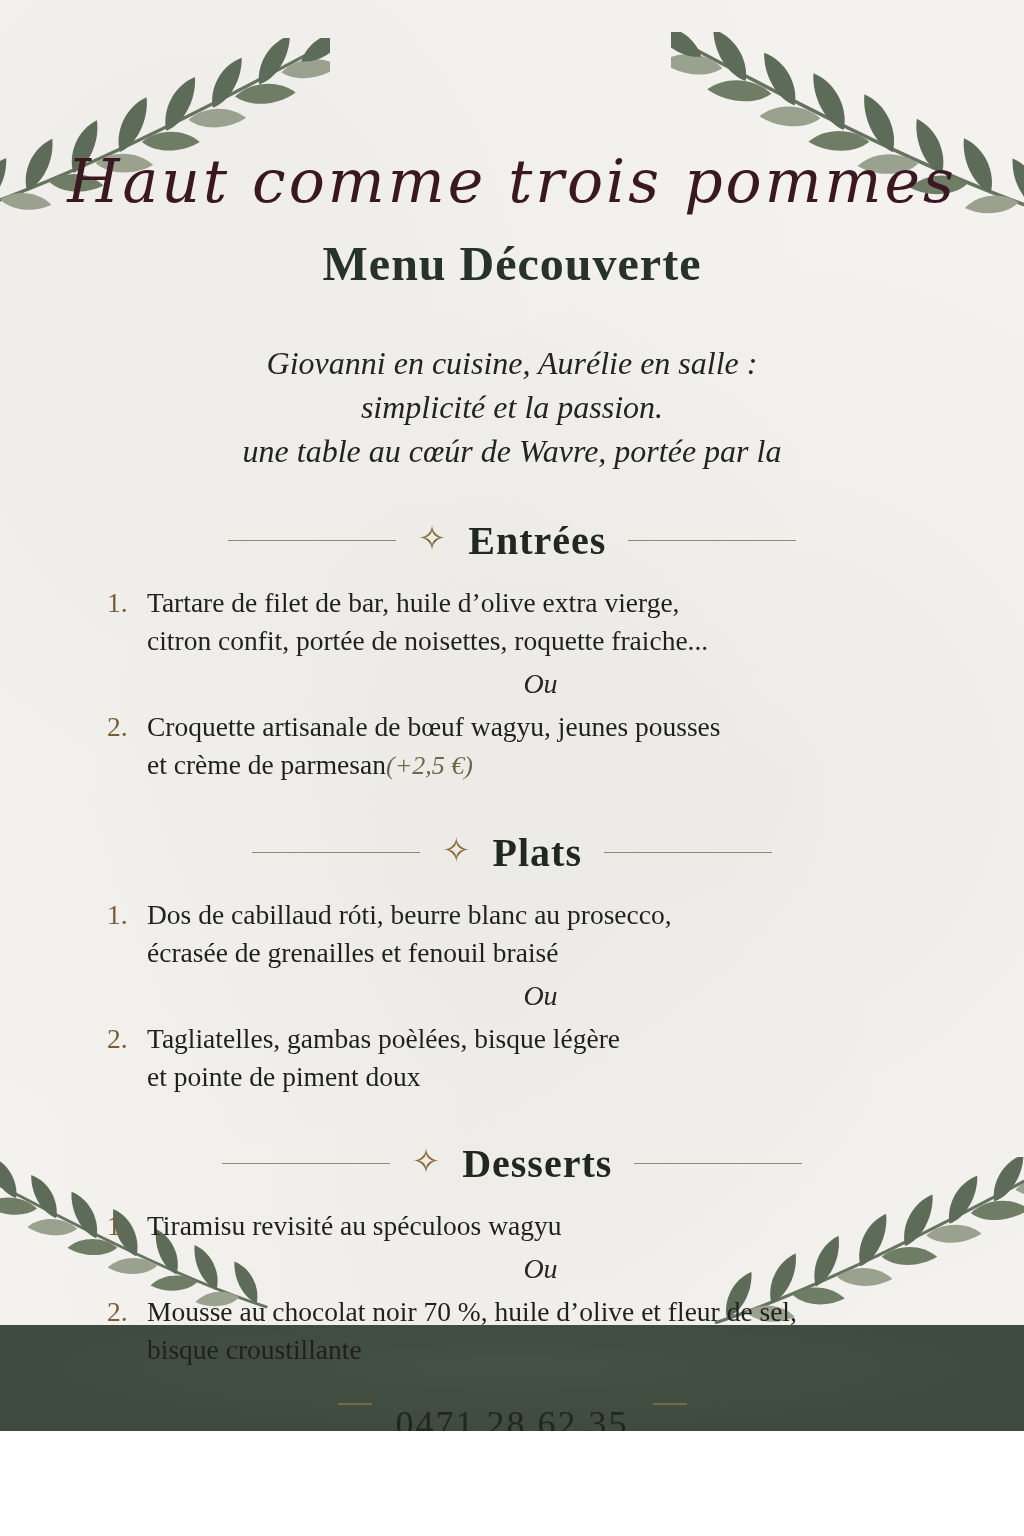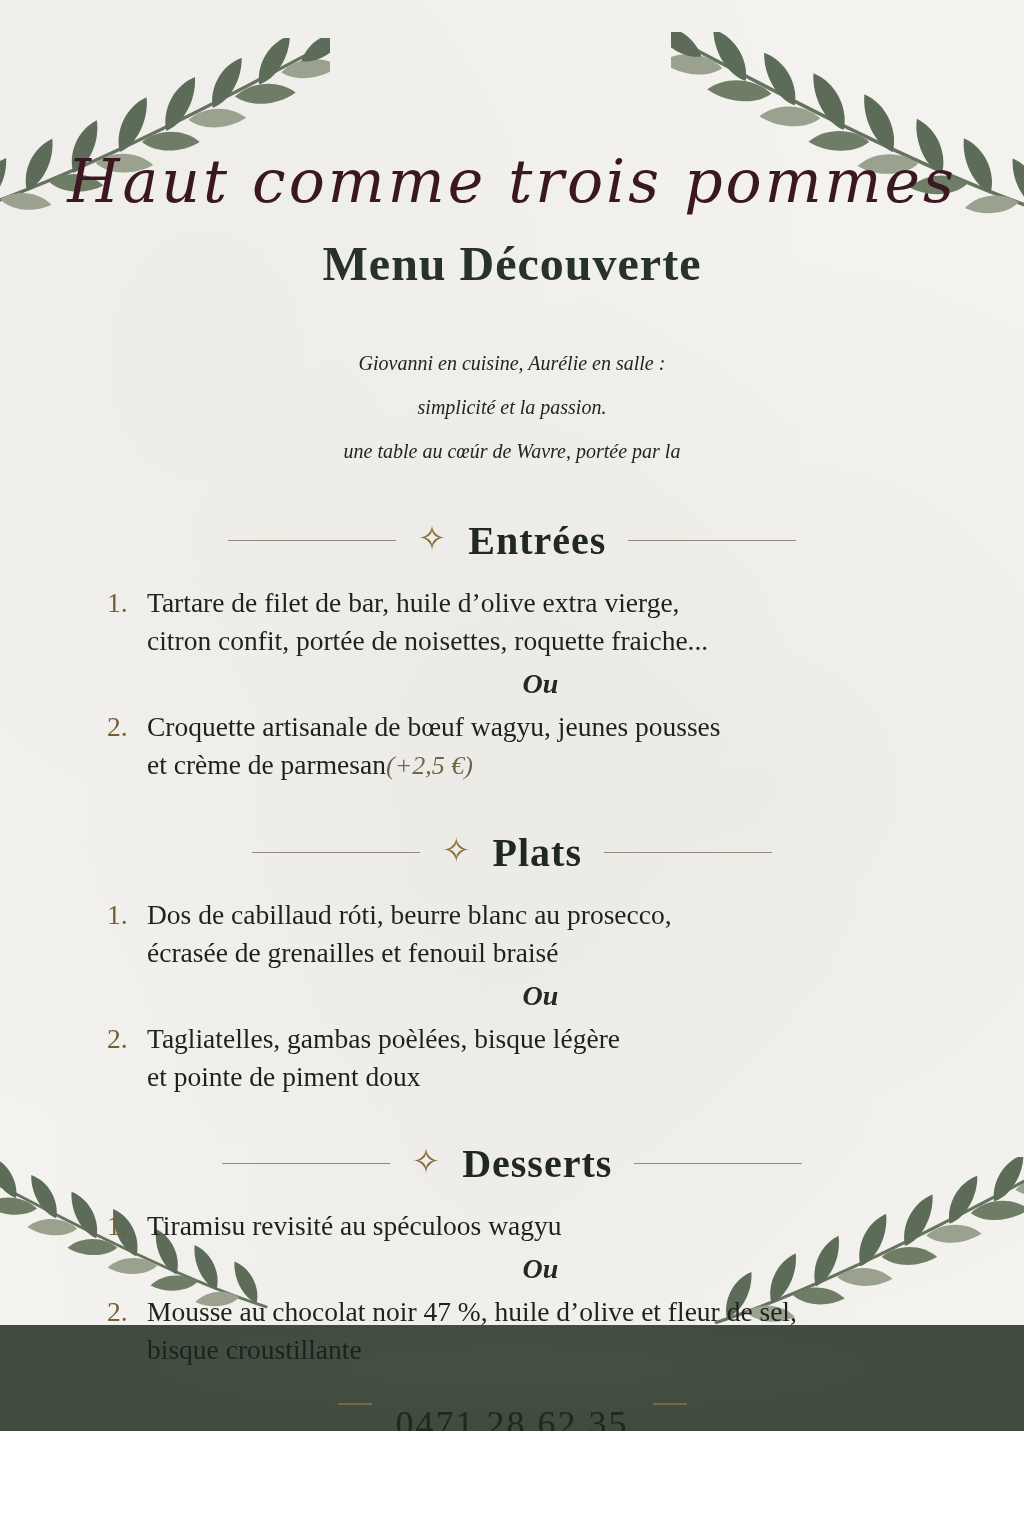--- a/index.html
+++ b/index.html
@@ -34,21 +34,21 @@
     margin:22px 0 0 0;
     font-family:"Liberation Serif", serif;
     font-weight:700;
     font-size:48px;
     letter-spacing:1px;
     color:#27322a;
   }
   .intro{
     margin-top:50px;
     font-style:italic;
-    font-size:20px;
+    font-size:32px;
     line-height:44px;
     color:#22251f;
   }
   .section{margin-top:44px;}
   .section-header{
     display:flex;align-items:center;justify-content:center;gap:22px;
   }
   .rule{display:inline-block;width:168px;height:1px;background:#8f8a7a;}
   .sparkle{
     font-size:34px;line-height:1;color:#8a6a35;
@@ -56,21 +56,20 @@
   }
   .section-title{
     font-weight:700;font-size:40px;color:#20291f;letter-spacing:1px;
   }
   .items{margin-top:20px;text-align:left;padding-left:107px;padding-right:50px;}
   .item{display:grid;grid-template-columns:40px 1fr;font-size:27.5px;line-height:38px;color:#1f211c;}
   .num{color:#7a5c33;}
   .ou{
     text-align:center;font-style:italic;font-size:28px;color:#272722;
     margin:8px 0 8px 0;
-    font-weight:bold;
   }
   .note{
     font-style:italic;color:#6e6849;font-size:26px;
   }
   .phone-row{
     margin-top:34px;
     display:flex;align-items:flex-start;justify-content:center;gap:24px;
   }
   .phone-dash{display:inline-block;width:34px;height:2px;background:#7d6743;}
   .phone{font-size:36px;letter-spacing:2px;color:#23261f;}
@@ -207,21 +206,21 @@
         <div class="item">
           <span class="num">1.</span>
           <span class="item-text">
             <span>Tiramisu revisité au spéculoos wagyu</span>
           </span>
         </div>
         <div class="ou">Ou</div>
         <div class="item">
           <span class="num">2.</span>
           <span class="item-text">
-            <span>Mousse au chocolat noir 47 %, huile d’olive et fleur de sel,</span><br>
+            <span>Mousse au chocolat noir 70 %, huile d’olive et fleur de sel,</span><br>
             <span>bisque croustillante</span>
           </span>
         </div>
       </div>
     </div>
 
     <div class="phone-row">
       <span class="phone-dash"></span>
       <span class="phone">0471 28 62 35</span>
       <span class="phone-dash"></span>

